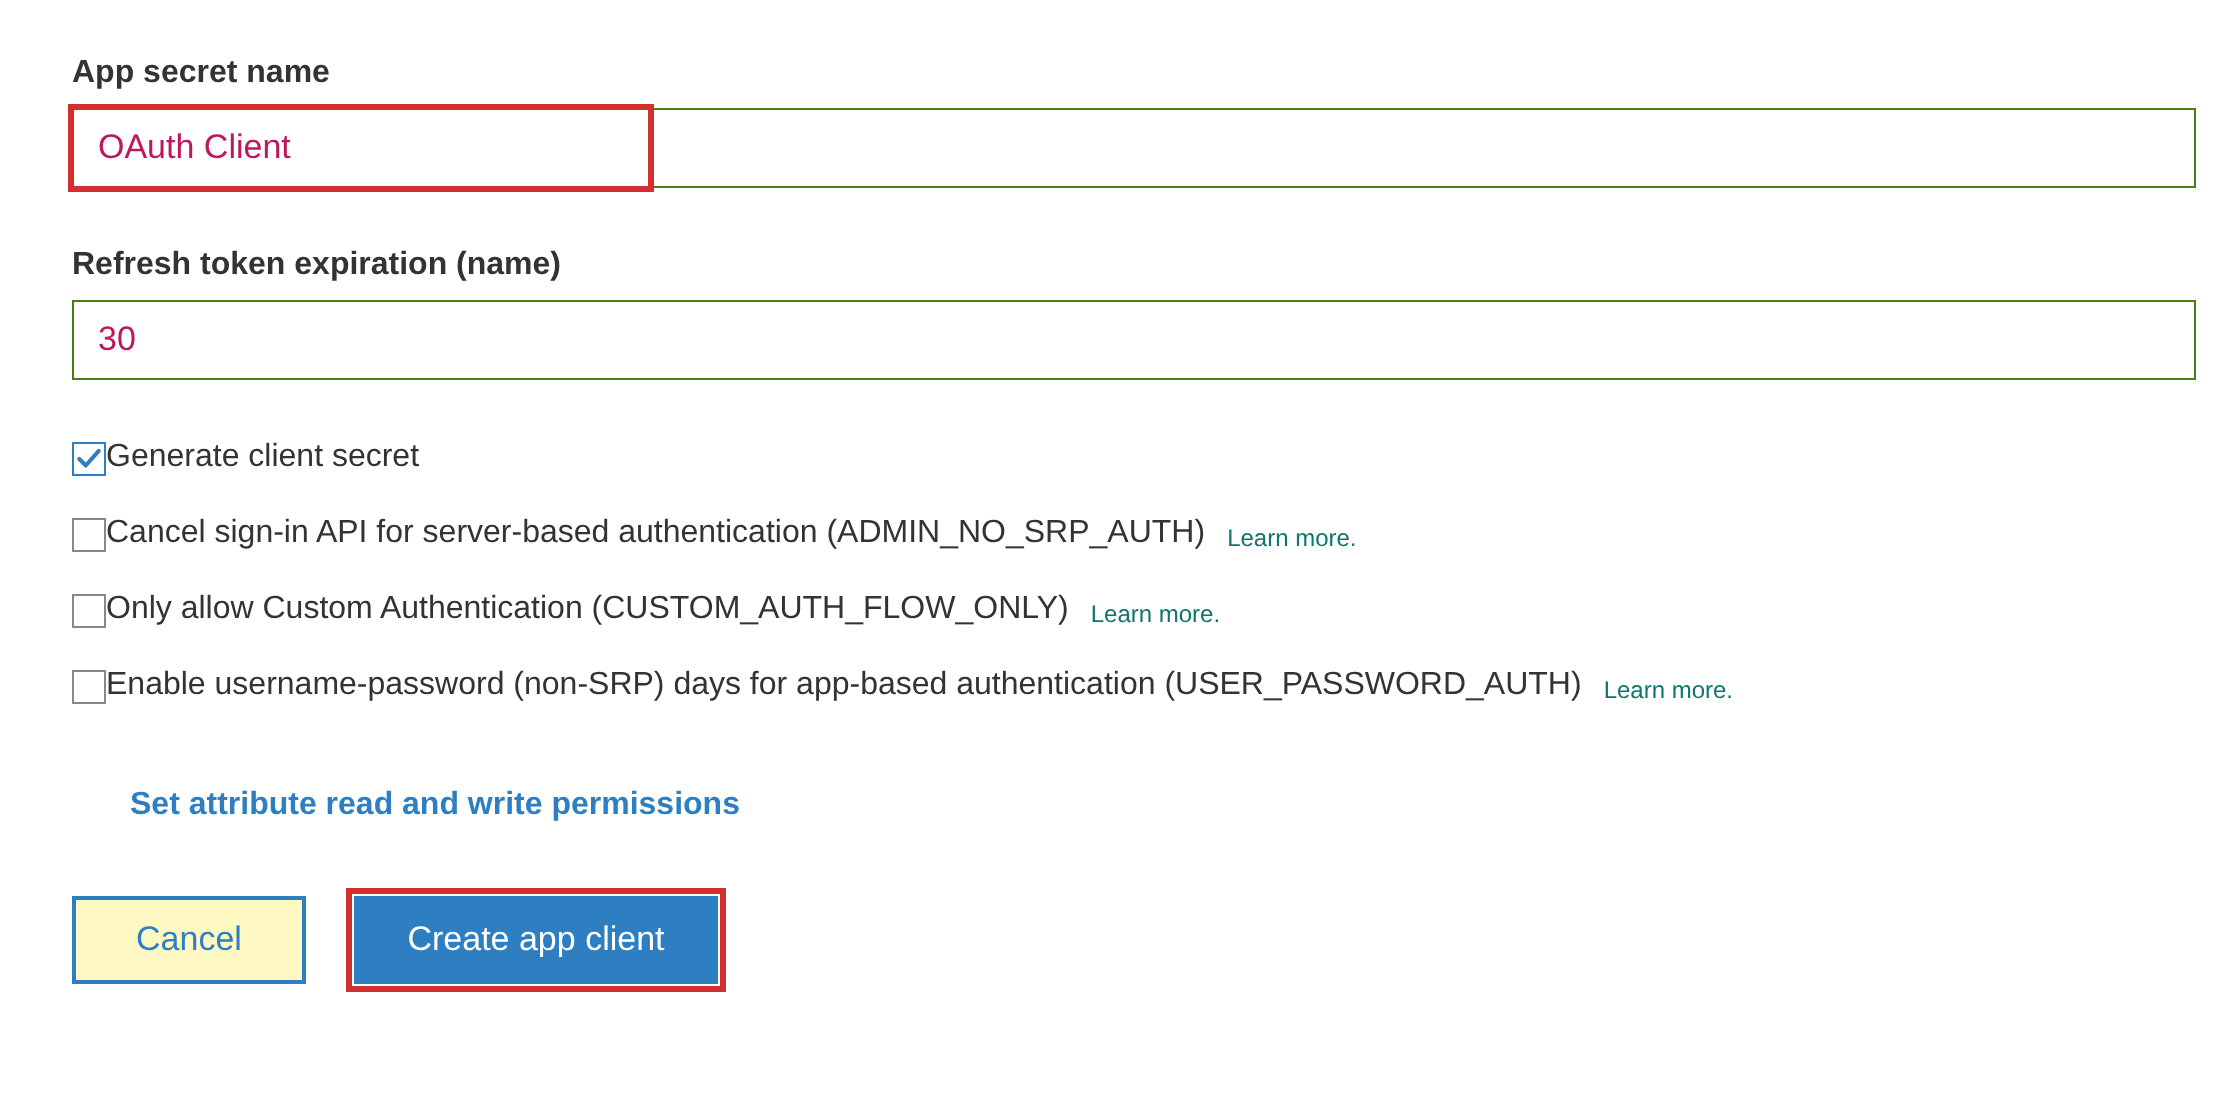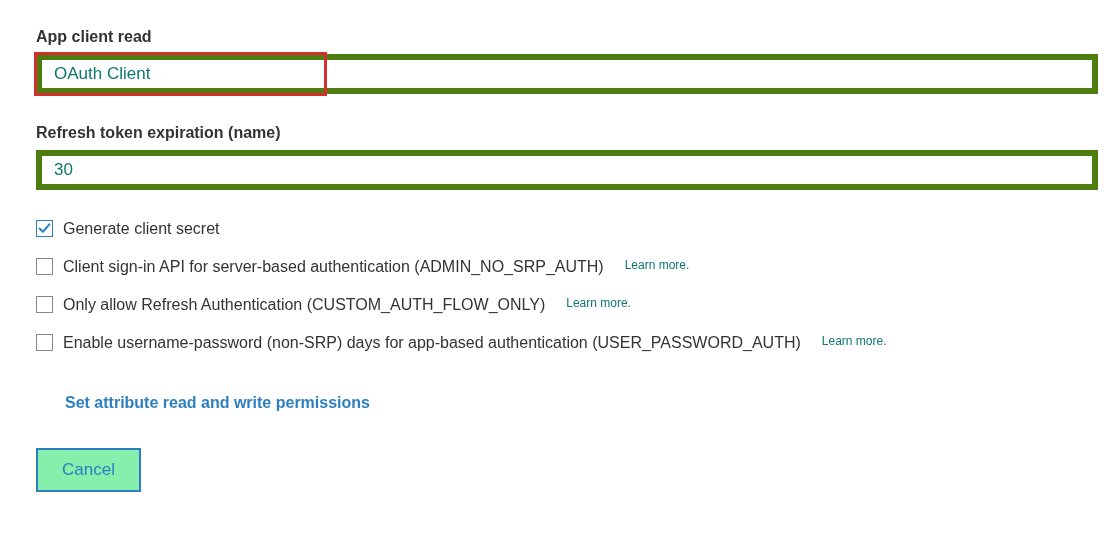--- a/index.html
+++ b/index.html
@@ -15,44 +15,43 @@
       font-weight: bold;
       font-size: 16px;
       color: #333;
       margin-bottom: 8px;
     }
     .text-input {
       width: 1062px;
       height: 40px;
       padding: 8px 12px;
       font-size: 17px;
-      color: #0f766e;
-      border: 6px solid #4d7c0f;
+      color: #be185d;
+      border: 1px solid #4d7c0f;
       outline: none;
       font-family: inherit;
     }
     .input-highlight-wrap {
       position: relative;
       width: 1062px;
     }
     .red-overlay {
       position: absolute;
       top: -2px;
       left: -2px;
       width: 293px;
       height: 44px;
       border: 3px solid #d32f2f;
       pointer-events: none;
     }
     .spacer-v-lg { height: 30px; }
     .spacer-v-md { height: 20px; }
     .checkbox-row {
       display: flex;
-      align-items: flex-start;
-      gap: 10px;
+      align-items: flex-end;
       font-size: 16px;
       color: #333;
     }
     .chk {
       width: 17px;
       height: 17px;
       border: 1px solid #888;
       display: inline-flex;
       align-items: center;
       justify-content: center;
@@ -85,23 +84,23 @@
       height: 44px;
       font-size: 17px;
       font-family: inherit;
       cursor: pointer;
       display: inline-flex;
       align-items: center;
       justify-content: center;
       padding: 0 20px;
     }
     .btn-cancel {
-      width: 105px;
+      width: 117px;
       border: 2px solid #2e7fc1;
-      background: #86efac;
+      background: #fef9c3;
       color: #2e7fc1;
     }
     .btn-primary-wrap {
       position: relative;
       display: inline-block;
     }
     .btn-primary {
       width: 182px;
       border: none;
       background: #2e7fc1;
@@ -115,21 +114,21 @@
       height: 52px;
       border: 3px solid #d32f2f;
       pointer-events: none;
     }
   </style>
 </head>
 <body>
 
 
 
-<div class="field-label">App client read</div>
+<div class="field-label">App secret name</div>
 <div class="input-highlight-wrap">
   <input type="text" class="text-input" value="OAuth Client" style="">
   <div class="red-overlay"></div>
 </div>
 
 <div class="spacer-v-lg"></div>
 
 <div class="field-label">Refresh token expiration (name)</div>
 <input type="text" class="text-input" value="30" style="">
 
@@ -141,44 +140,48 @@
       <path d="M2 8 L6 12 L14 3" stroke="#2e7fc1" stroke-width="2.5" fill="none" stroke-linecap="round" stroke-linejoin="round"></path>
     </svg>
   </span>
   <span>Generate client secret</span>
 </div>
 
 <div class="spacer-v-md"></div>
 
 <div class="checkbox-row">
   <span class="chk"></span>
-  <span>Client sign-in API for server-based authentication (ADMIN_NO_SRP_AUTH)</span>
+  <span>Cancel sign-in API for server-based authentication (ADMIN_NO_SRP_AUTH)</span>
   <a class="learn-more">Learn more.</a>
 </div>
 
 <div class="spacer-v-md"></div>
 
 <div class="checkbox-row">
   <span class="chk"></span>
-  <span>Only allow Refresh Authentication (CUSTOM_AUTH_FLOW_ONLY)</span>
+  <span>Only allow Custom Authentication (CUSTOM_AUTH_FLOW_ONLY)</span>
   <a class="learn-more">Learn more.</a>
 </div>
 
 <div class="spacer-v-md"></div>
 
 <div class="checkbox-row">
   <span class="chk"></span>
   <span>Enable username-password (non-SRP) days for app-based authentication (USER_PASSWORD_AUTH)</span>
   <a class="learn-more">Learn more.</a>
 </div>
 
 <div style="height: 42px;"></div>
 
 <a class="perm-link">Set attribute read and write permissions</a>
 
 <div style="height: 36px;"></div>
 
 <div class="button-row">
   <button class="btn btn-cancel">Cancel</button>
+  <div class="btn-primary-wrap">
+    <button class="btn btn-primary">Create app client</button>
+    <div class="red-overlay-btn"></div>
+  </div>
 </div>
 
 
 
 
 </body></html>

